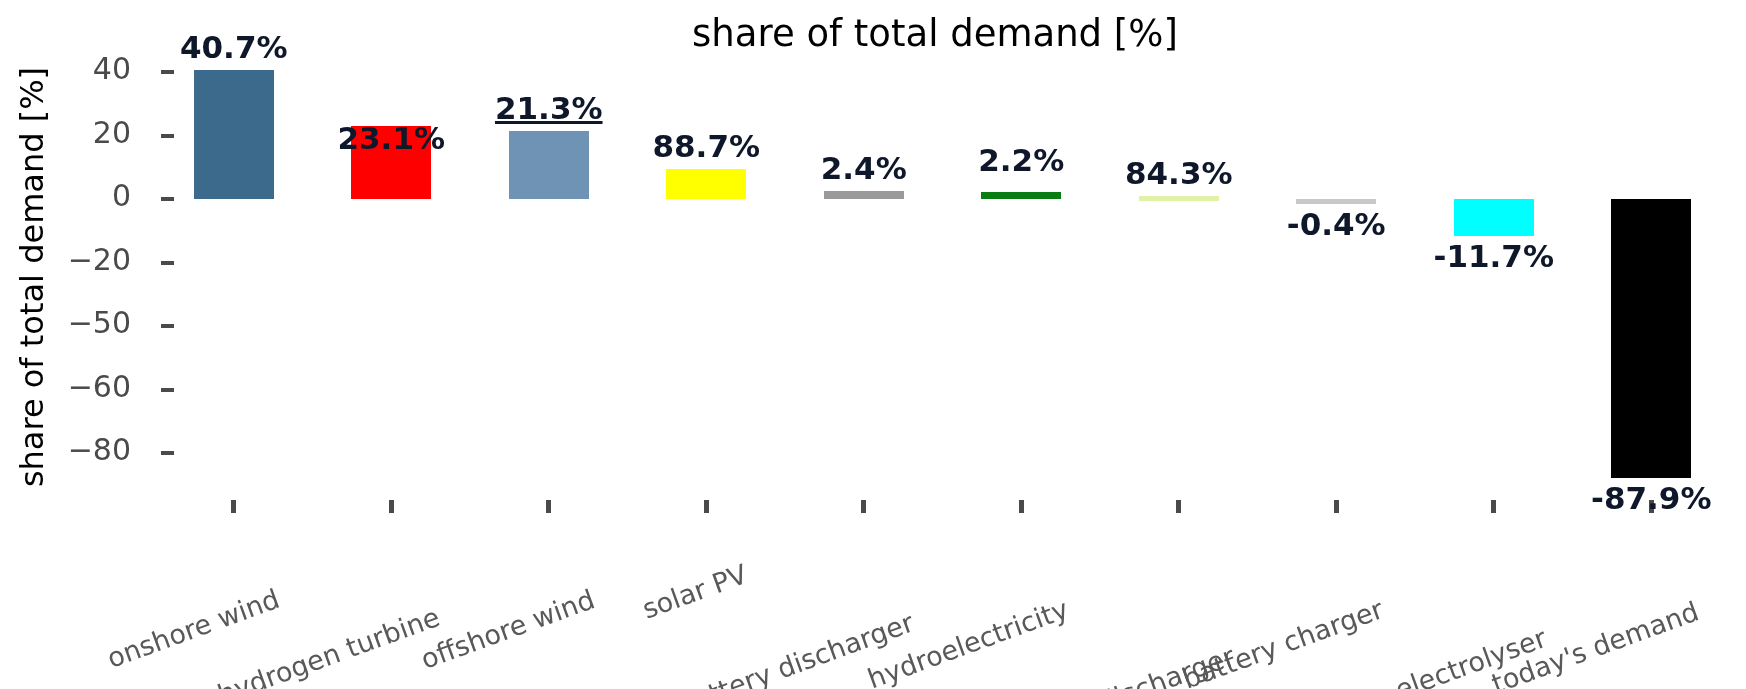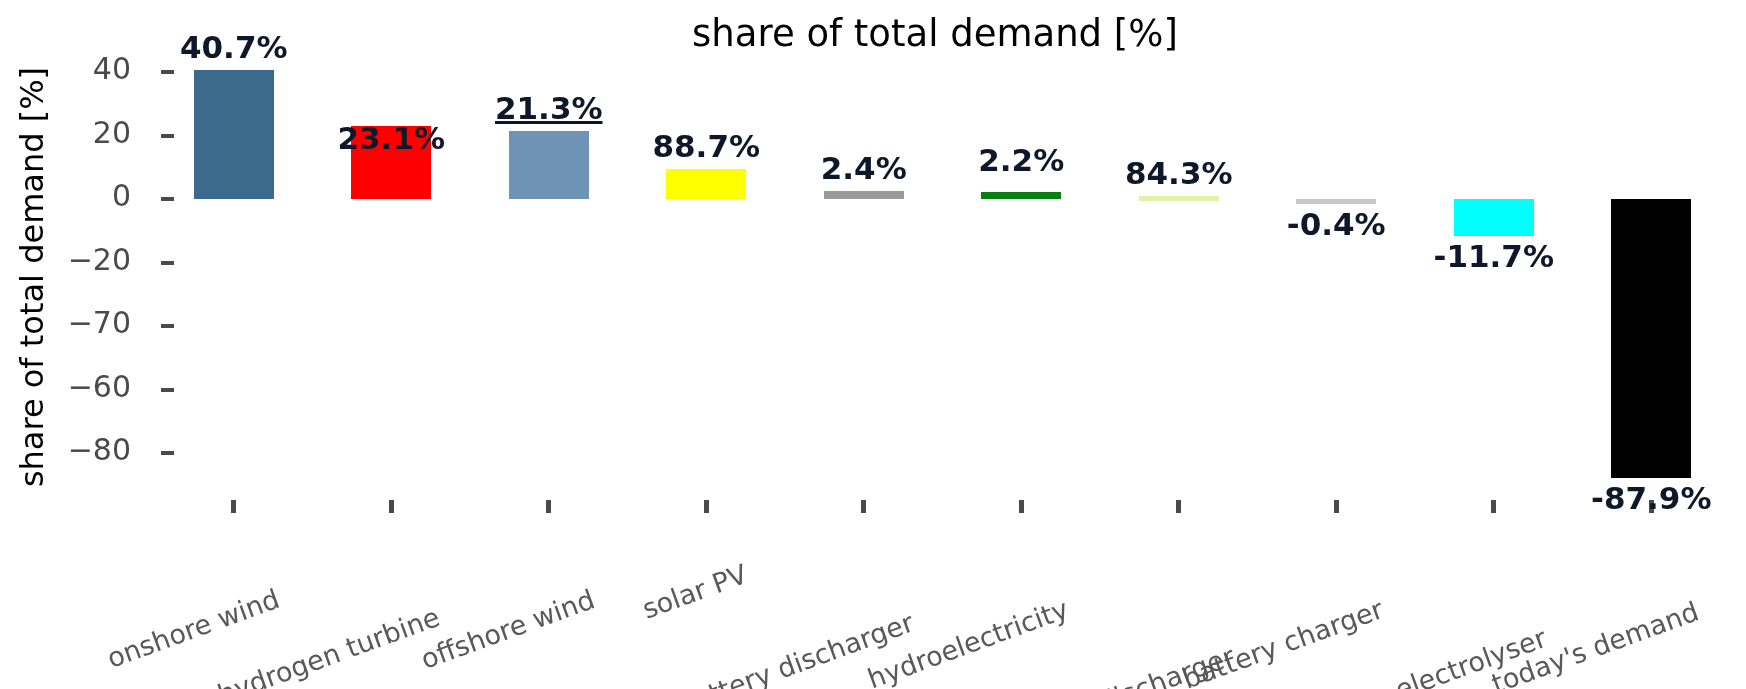--- a/index.html
+++ b/index.html
@@ -84,21 +84,21 @@
         </div>
         <div class="ytick" style="top: 199px;">
           <div class="tlabel">0</div>
           <div class="tmark"></div>
         </div>
         <div class="ytick" style="top: 262.5px;">
           <div class="tlabel">−20</div>
           <div class="tmark"></div>
         </div>
         <div class="ytick" style="top: 326px;">
-          <div class="tlabel">−70</div>
+          <div class="tlabel">−50</div>
           <div class="tmark"></div>
         </div>
         <div class="ytick" style="top: 389.5px;">
           <div class="tlabel">−60</div>
           <div class="tmark"></div>
         </div>
         <div class="ytick" style="top: 453px;">
           <div class="tlabel">−80</div>
           <div class="tmark"></div>
         </div>

